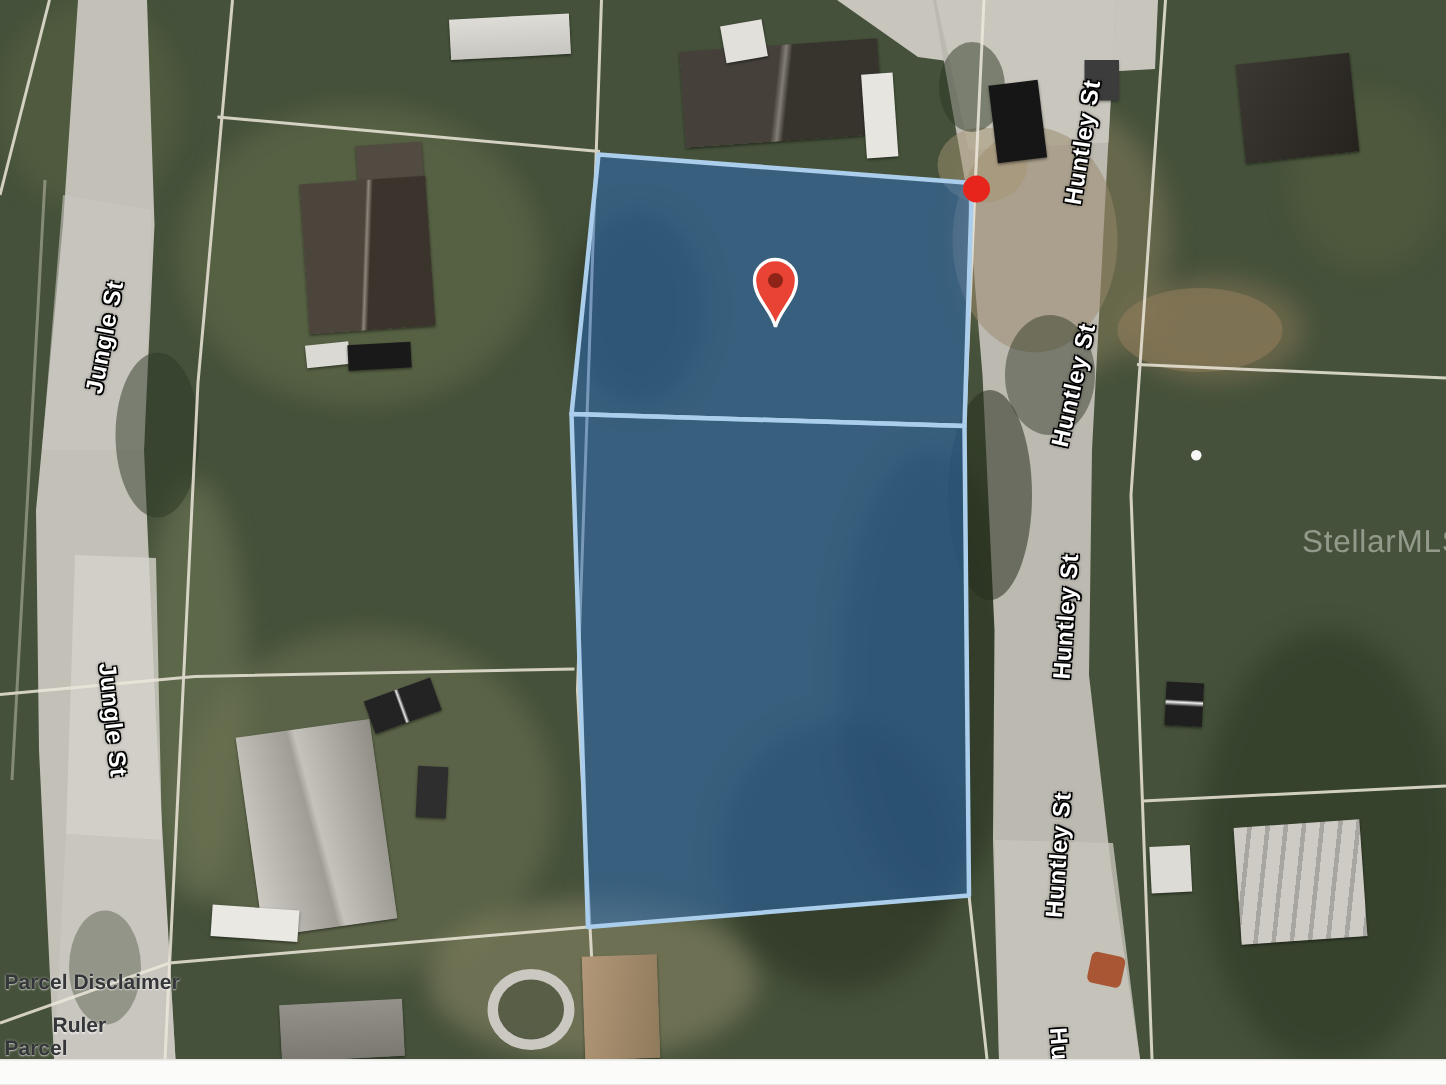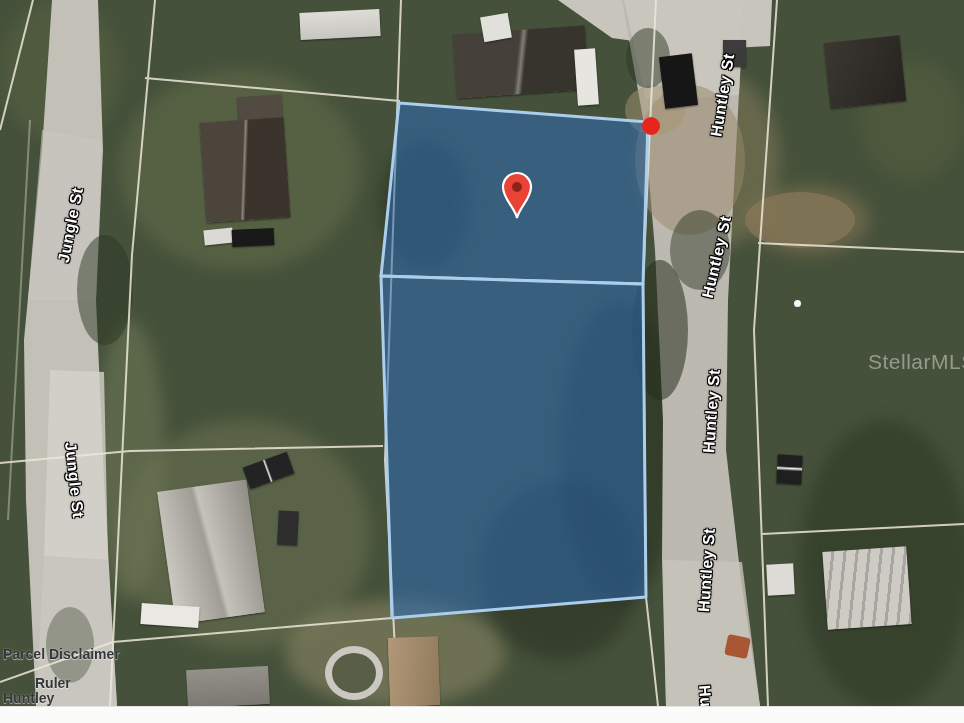--- a/index.html
+++ b/index.html
@@ -128,14 +128,14 @@
     <span class="stlabel" style="left:712px;top:411px;transform:translate(-50%,-50%) rotate(-86deg);">Huntley St</span>
     <span class="stlabel" style="left:707px;top:570px;transform:translate(-50%,-50%) rotate(-86deg);">Huntley St</span>
     <span class="stlabel" style="left:707px;top:727px;transform:translate(-50%,-50%) rotate(86deg);">Huntley St</span>
 
     <div class="watermark">StellarMLS</div>
   </div>
 
   <div class="bottombar"></div>
   <a class="maplink" style="top:646px;">Parcel Disclaimer</a>
   <a class="maplink" style="top:675px;margin-left:32px;">Ruler</a>
-  <a class="maplink" style="top:690px;">Huntley</a>
+  <a class="maplink" style="top:690px;">Parcel</a>
 </div>
 
 </body></html>

